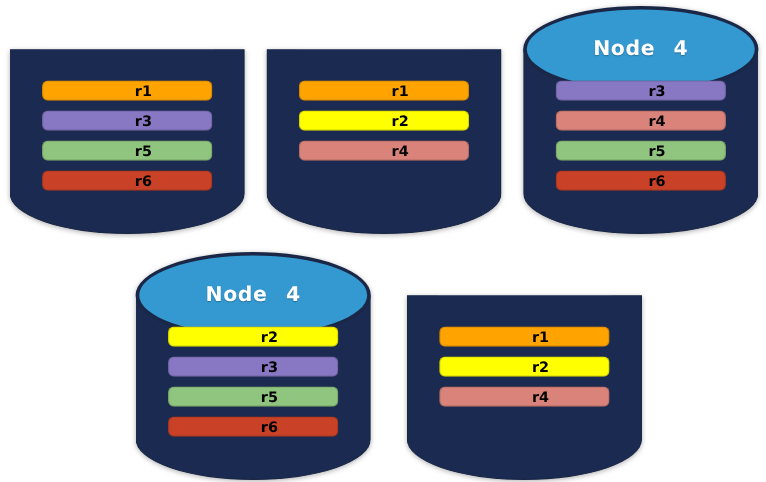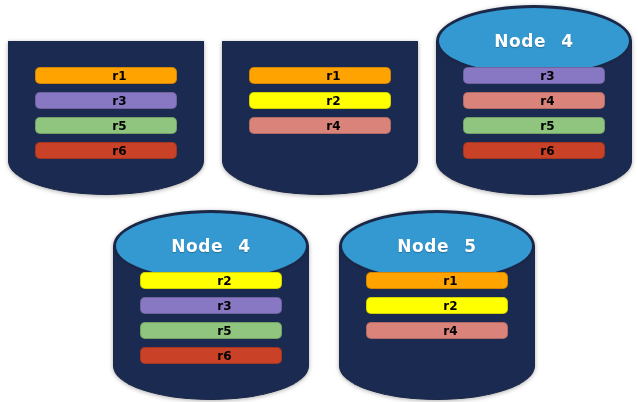--- a/index.html
+++ b/index.html
@@ -176,23 +176,20 @@
         </div>
         <div class="bar" style="background: rgb(201, 66, 39);">
           <span>r6</span>
         </div>
       </div>
     </div>
 
     <div class="node" style="left: 339px; top: 210px;">
       <div class="cyl-wrap">
         <div class="cyl-body"></div>
-        <div class="cyl-top">
-          <span class="node-label">Node 5</span>
-        </div>
       </div>
       <div class="bars">
         <div class="bar" style="background: rgb(255, 163, 1);">
           <span>r1</span>
         </div>
         <div class="bar" style="background: rgb(255, 255, 0);">
           <span>r2</span>
         </div>
         <div class="bar" style="background: rgb(217, 131, 122);">
           <span>r4</span>

